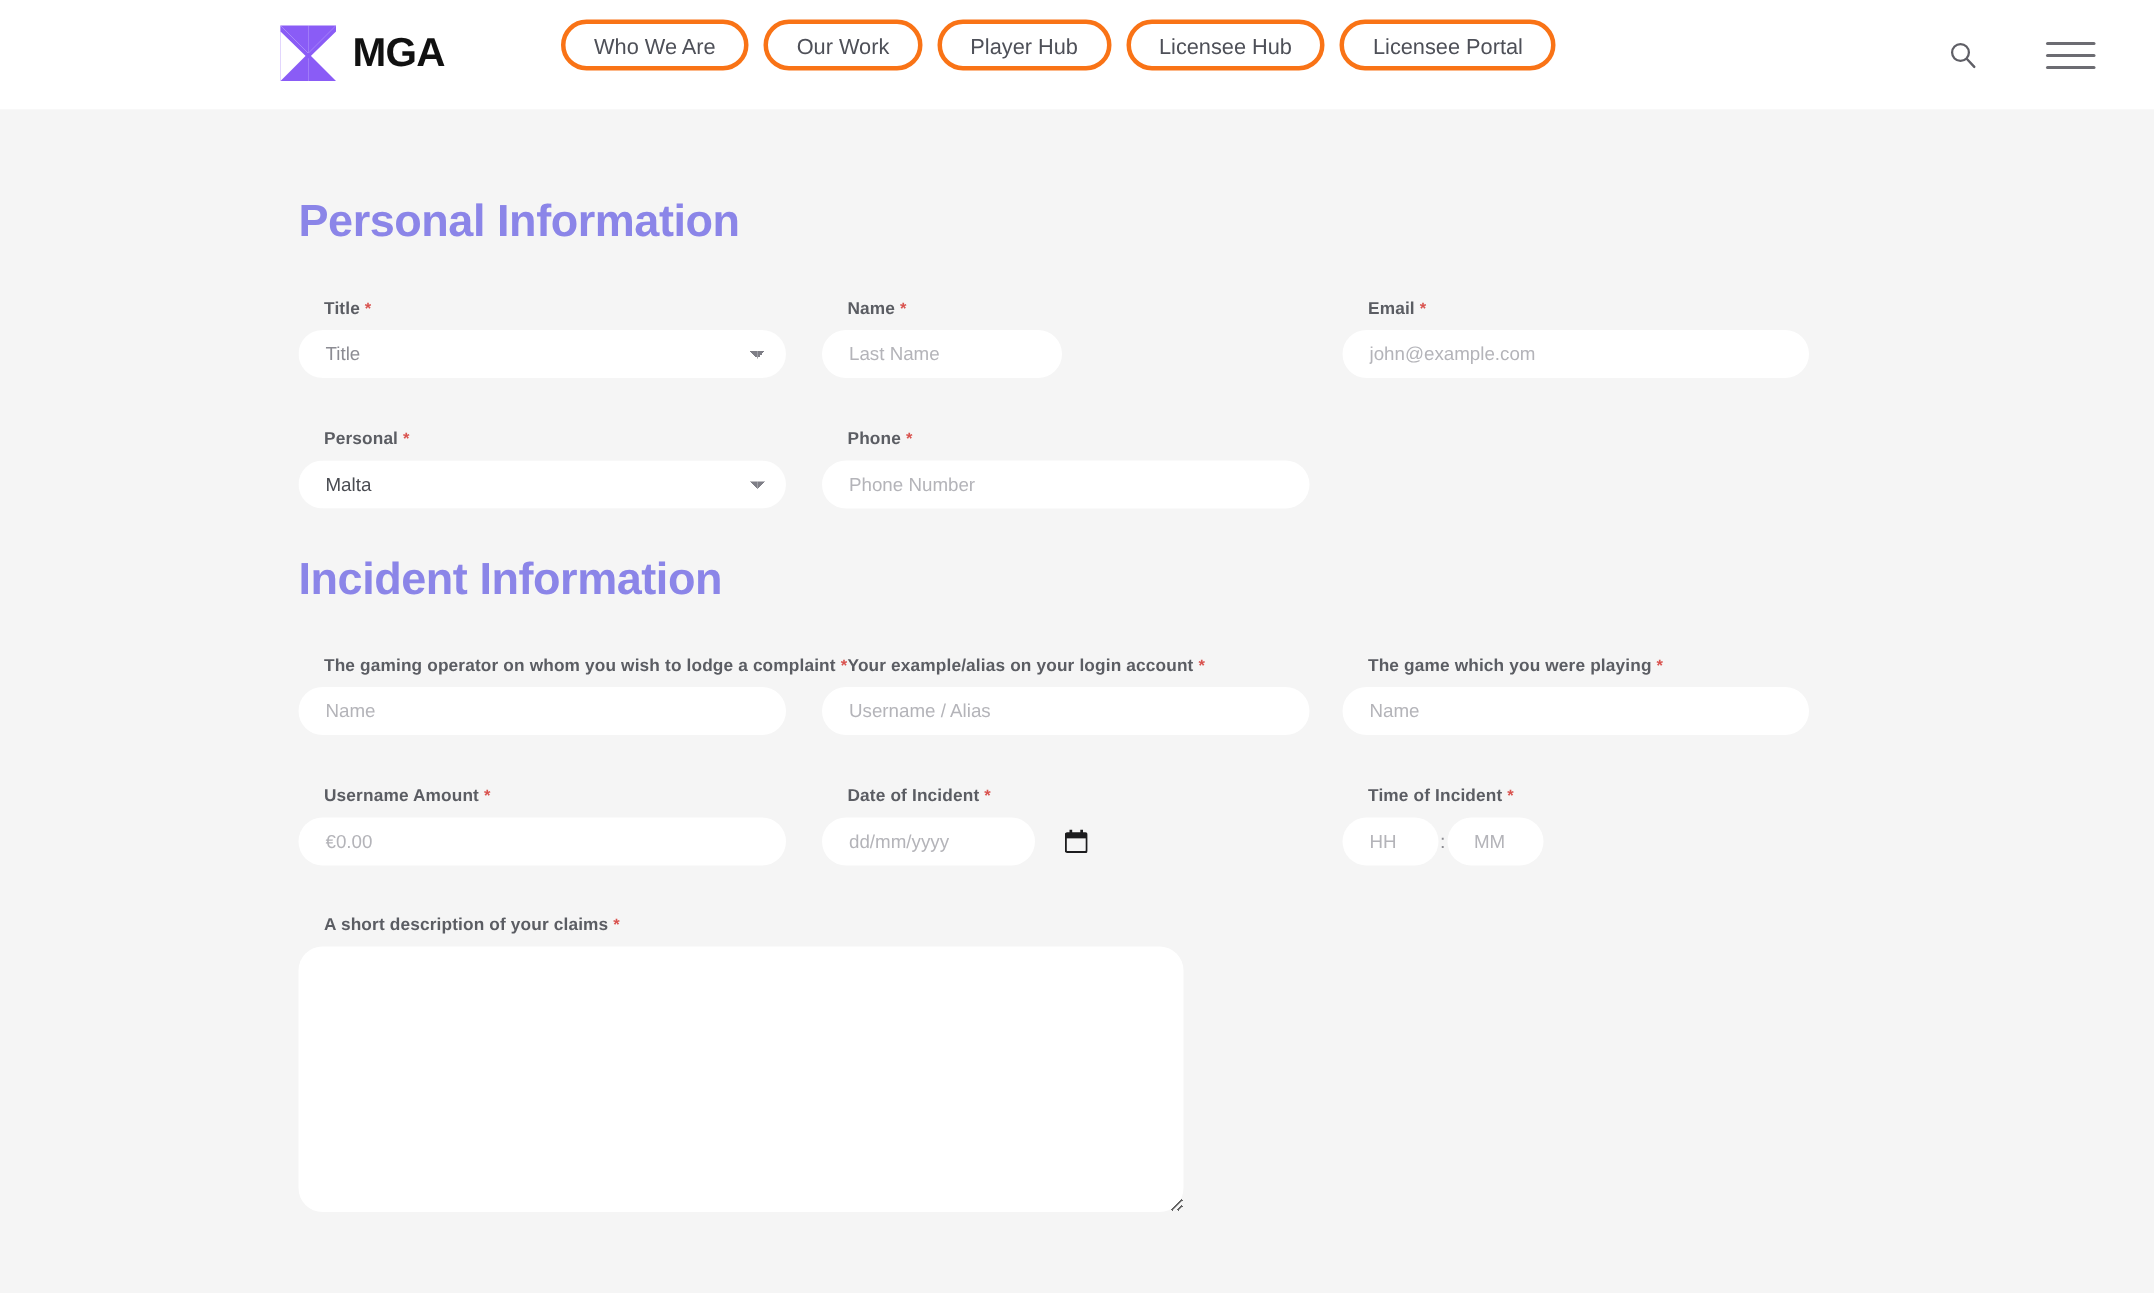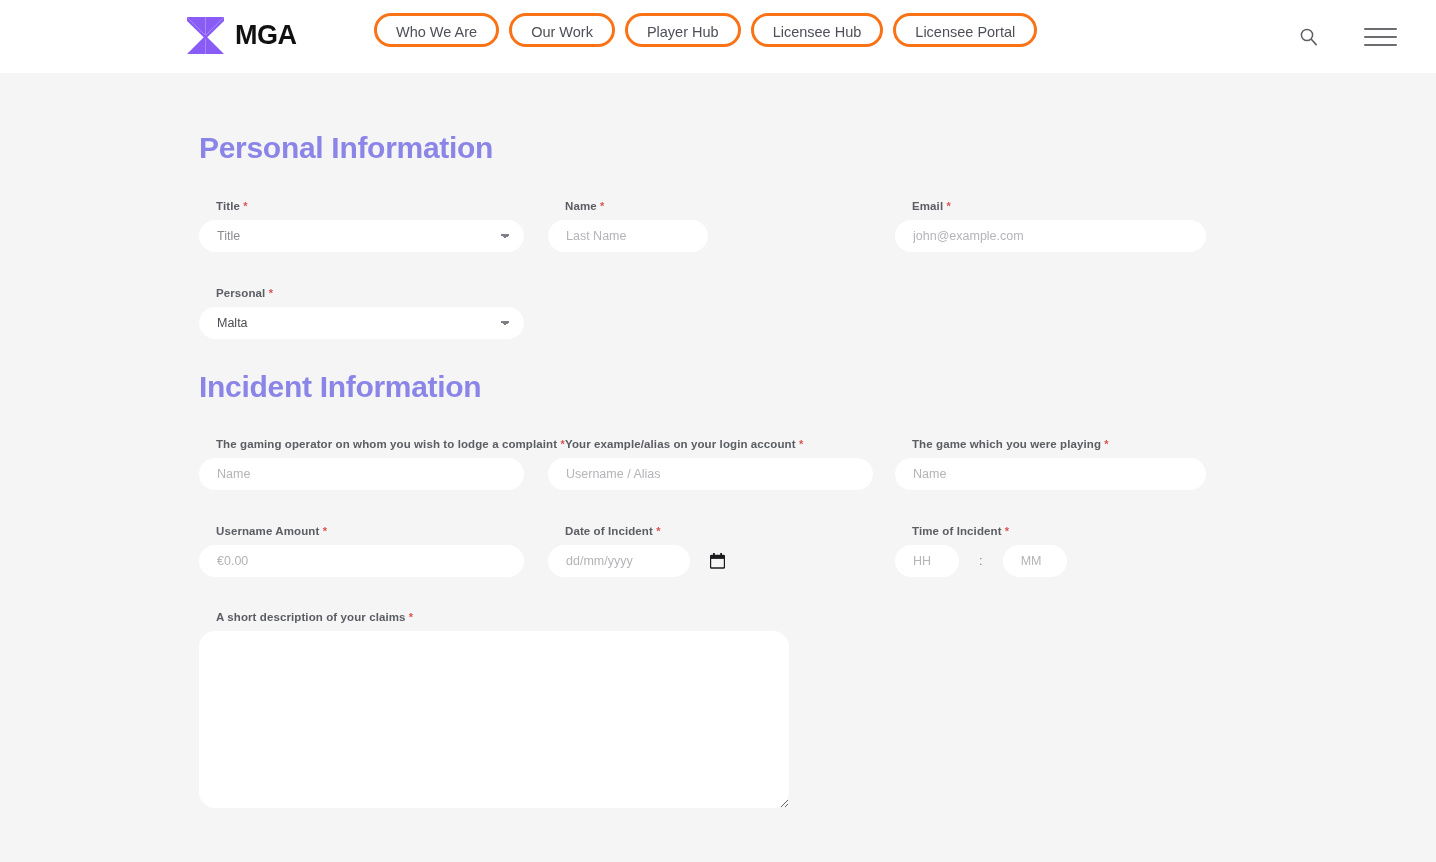--- a/index.html
+++ b/index.html
@@ -158,21 +158,21 @@
   .w-last   { width: 160px; }
   .w-email  { width: 311px; }
   .w-country{ width: 325px; }
   .w-phone  { width: 325px; }
   .w-full   { width: 325px; }
   .w-date   { width: 142px; }
   .w-hm     { width: 64px; text-align: left; }
 
   .name-pair { display: flex; gap: 7px; }
   .date-wrap { display: flex; align-items: center; gap: 20px; }
-  .time-wrap { display: flex; align-items: center; gap: 20px; }
+  .time-wrap { display: flex; align-items: center; gap: 1px; }
   .colon-sep { color: #8b8b91; font-size: 13px; line-height: 1; padding-bottom: 1px; }
 
   .cal-icon { display: block; cursor: pointer; }
   .row-gap-2 { margin-top: 35px; }
   .row-gap-4 { margin-top: 35px; }
   .row-gap-5 { margin-top: 34px; }
 
   .textarea-block { margin-top: 34px; }
   .claims-area {
     width: 590px;
@@ -275,20 +275,27 @@
       <div class="field-col c1">
         <label class="field-label">
           <span>Personal</span>
           <span class="req">*</span>
         </label>
         <select class="ctrl w-country">
           <option>Malta</option>
         </select>
       </div>
 
+      <div class="field-col c2">
+        <label class="field-label">
+          <span>Phone</span>
+          <span class="req">*</span>
+        </label>
+        <input class="ctrl w-phone" type="tel" placeholder="Phone Number" style="">
+      </div>
 
       <div class="field-col c3"></div>
     </div>
 
     <h2 class="section-title" id="incident-section-title">Incident Information</h2>
 
     <div class="field-row row-gap-5">
 
       <div class="field-col c1">
         <label class="field-label">

